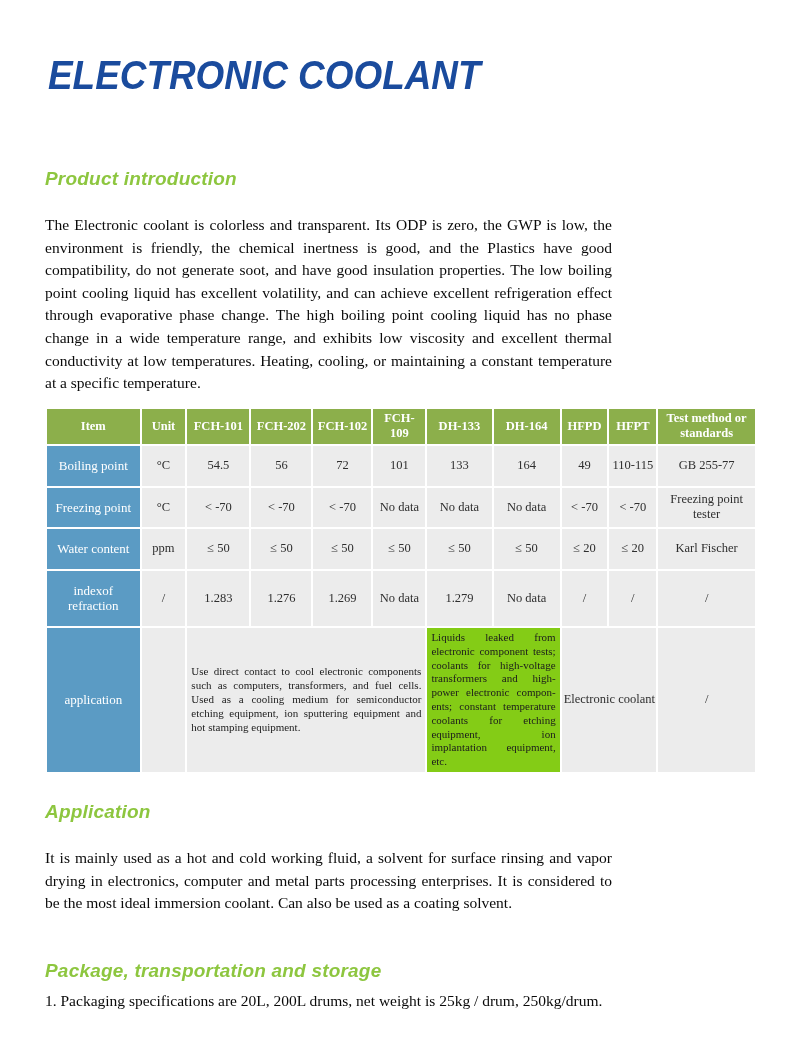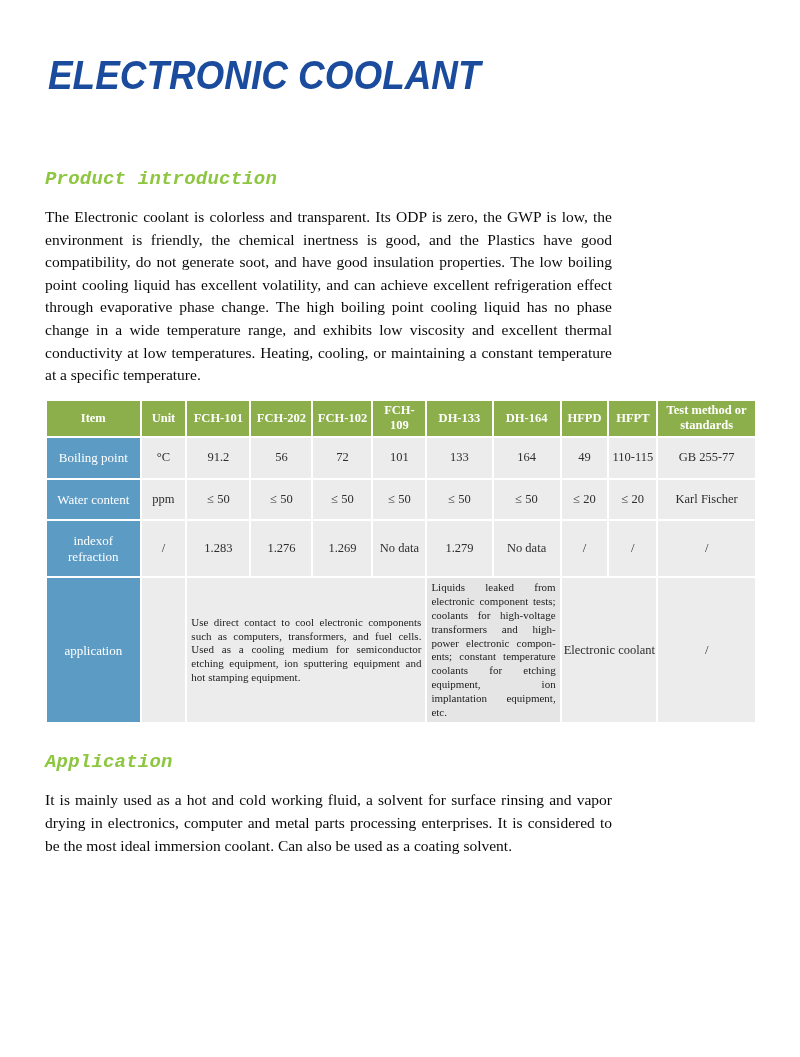--- a/index.html
+++ b/index.html
@@ -16,33 +16,33 @@
     font-weight: 800;
     font-style: italic;
     letter-spacing: 0px;
     color: #1a4b9d;
     transform: scaleX(0.9);
     transform-origin: left center;
     margin-left: 3px;
     white-space: nowrap;
   }
   .sec-heading {
-    font-family: Liberation Mono, monospace;
+    font-family: Liberation Sans, sans-serif;
     font-size: 19px;
     font-weight: bold;
     font-style: italic;
     color: #8dc63f;
     letter-spacing: 0.2px;
   }
   .sec-intro .sec-heading { margin-top: 69px; }
   .sec-technical .sec-heading { margin-top: 37px; }
   .sec-application .sec-heading { margin-top: 27px; }
   .sec-package .sec-heading { margin-top: 45px; }
   .body-text {
-    margin-top: 16px;
+    margin-top: 24px;
     font-size: 15.5px;
     line-height: 22.6px;
     text-align: justify;
     color: #0a0a0a;
   }
   .pkg-list { margin-top: 7px; }
   .pkg-list p {
     font-size: 15.5px;
     line-height: 24.5px;
     text-align: justify;
@@ -84,21 +84,21 @@
     height: 28px;
   }
   .tech-table .app-text {
     font-size: 11px;
     line-height: 13.8px;
     text-align: justify;
     padding: 3px 4px;
     color: #1c1c1c;
     height: auto;
   }
-  .tech-table .white-bg { background: #e5e5e5; }
+  .tech-table .white-bg { background: #84cc16; }
   .tech-table .nowrap { white-space: nowrap; }
   .tech-table tr.app-row { height: 110px; }
 </style>
 </head>
 <body>
 
 <div class="page">
 
   <h1 class="doc-title">ELECTRONIC COOLANT</h1>
 
@@ -134,31 +134,44 @@
             <th>DH-164</th>
             <th>HFPD</th>
             <th>HFPT</th>
             <th>Test method or standards</th>
           </tr>
       </thead>
       <tbody id="tech-body">
           <tr>
             <th class="item-cell">Boiling point</th>
             <td class="data-cell">°C</td>
-            <td class="data-cell">91.2</td>
+            <td class="data-cell">54.5</td>
             <td class="data-cell">56</td>
             <td class="data-cell">72</td>
             <td class="data-cell">101</td>
             <td class="data-cell">133</td>
             <td class="data-cell">164</td>
             <td class="data-cell">49</td>
             <td class="data-cell">110-115</td>
             <td class="data-cell">GB 255-77</td>
           </tr>
           <tr>
+            <th class="item-cell">Freezing point</th>
+            <td class="data-cell">°C</td>
+            <td class="data-cell">&lt; -70</td>
+            <td class="data-cell">&lt; -70</td>
+            <td class="data-cell">&lt; -70</td>
+            <td class="data-cell">No data</td>
+            <td class="data-cell">No data</td>
+            <td class="data-cell">No data</td>
+            <td class="data-cell">&lt; -70</td>
+            <td class="data-cell">&lt; -70</td>
+            <td class="data-cell">Freezing point tester</td>
+          </tr>
+          <tr>
             <th class="item-cell">Water content</th>
             <td class="data-cell">ppm</td>
             <td class="data-cell">≤ 50</td>
             <td class="data-cell">≤ 50</td>
             <td class="data-cell">≤ 50</td>
             <td class="data-cell">≤ 50</td>
             <td class="data-cell">≤ 50</td>
             <td class="data-cell">≤ 50</td>
             <td class="data-cell">≤ 20</td>
             <td class="data-cell">≤ 20</td>
@@ -187,14 +200,21 @@
           </tr>
         </tbody>
     </table>
   </section>
 
   <section class="sec-application">
     <h2 class="sec-heading">Application</h2>
     <p class="body-text">It is mainly used as a hot and cold working fluid, a solvent for surface rinsing and vapor drying in electronics, computer and metal parts processing enterprises. It is considered to be the most ideal immersion coolant. Can also be used as a coating solvent.</p>
   </section>
 
+  <section class="sec-package">
+    <h2 class="sec-heading">Package, transportation and storage</h2>
+    <div class="pkg-list">
+      <p>1. Packaging specifications are 20L, 200L drums, net weight is 25kg / drum, 250kg/drum.</p>
+
+    </div>
+  </section>
 
 </div>
 
 </body></html>

